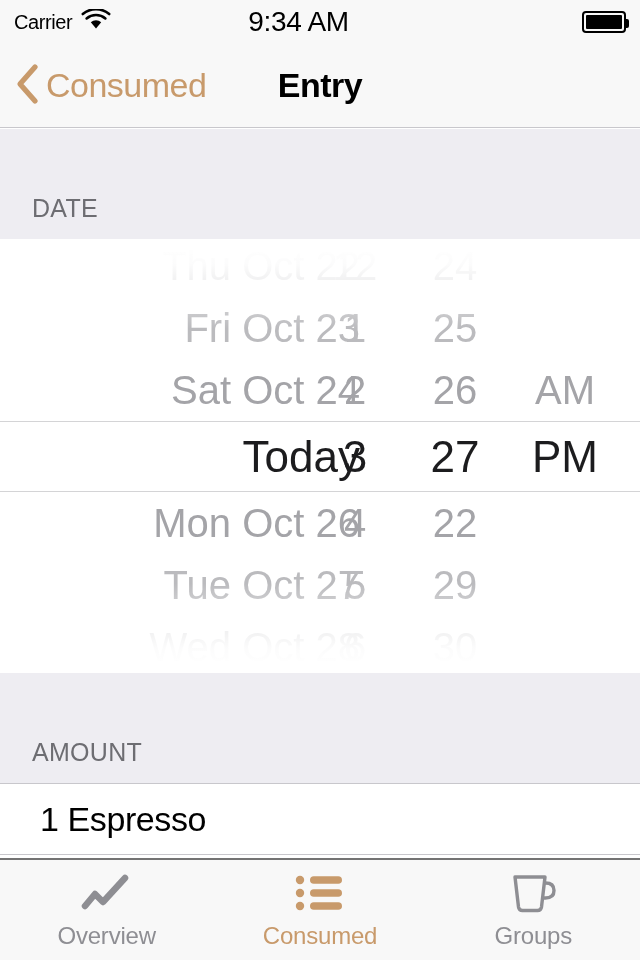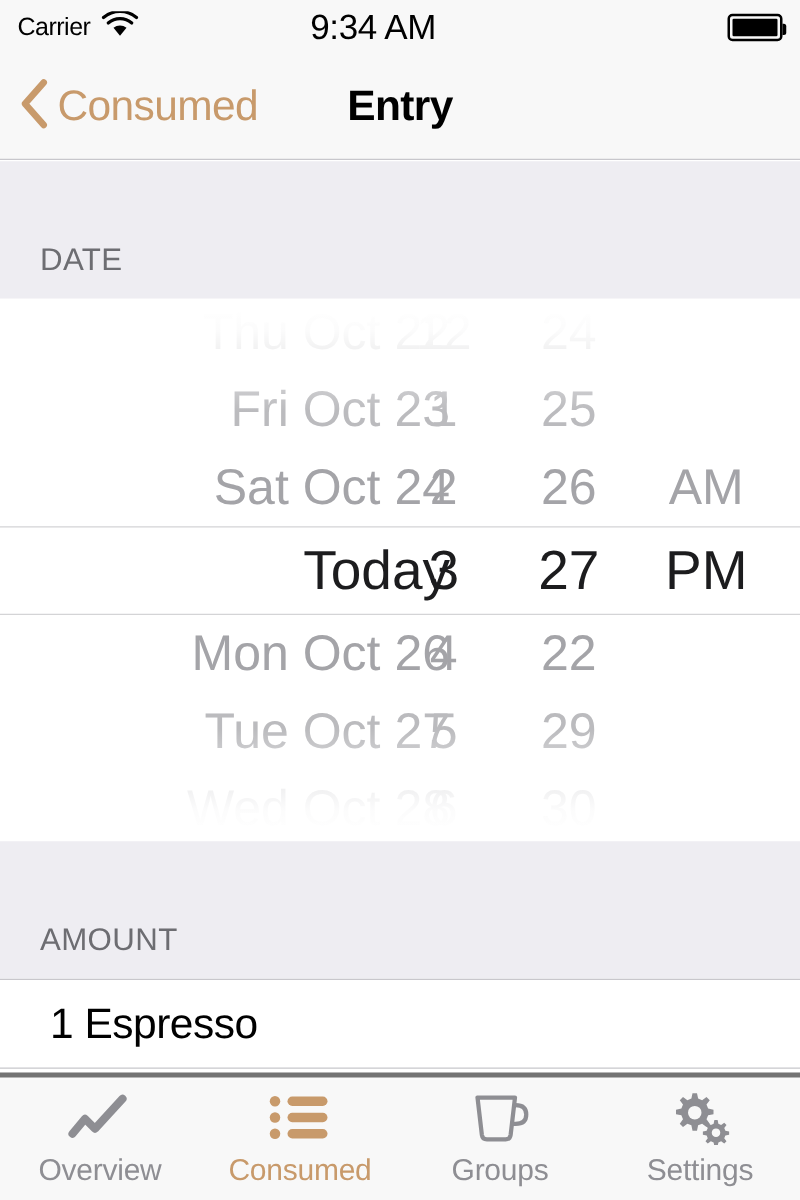--- a/index.html
+++ b/index.html
@@ -98,21 +98,21 @@
     display: flex; align-items: center; justify-content: space-between;
     padding: 0 40px;
   }
   .amount-name { font-size: 34px; color: #000; letter-spacing: -0.4px; }
   .amount-value { font-size: 34px; color: #8e8e93; letter-spacing: -0.4px; }
 
   
   .tab-bar {
     position: absolute; bottom: 0; left: 0; width: 640px; height: 102px;
     background: #f8f8f8;
-    border-top: 4px solid #737373;
+    border-top: 2px solid #737373;
     display: flex;
   }
   .tab {
     flex: 1; display: flex; flex-direction: column;
     align-items: center; justify-content: center; gap: 6px;
     cursor: pointer;
   }
   .tab-icon { height: 46px; display: flex; align-items: center; justify-content: center; }
   .tab-label { font-size: 24px; color: #8e8e93; letter-spacing: -0.2px; }
   .tab.active .tab-label { color: #c89a6b; }
@@ -244,28 +244,15 @@
     <div class="tab">
       <span class="tab-icon">
         <svg width="52" height="44" viewBox="0 0 52 44">
           <path d="M8 6 L38 6 L34.5 36 Q34 39.5 30.5 39.5 L15.5 39.5 Q12 39.5 11.5 36 Z" stroke="#8e8e93" stroke-width="3.4" fill="none" stroke-linejoin="round"></path>
           <path d="M38.5 12 Q47 12 47 19.5 Q47 27 38.5 27 L36.5 27" stroke="#8e8e93" stroke-width="3.4" fill="none" stroke-linecap="round"></path>
         </svg>
       </span>
       <span class="tab-label">Groups</span>
     </div>
 
-    <div class="tab">
-      <span class="tab-icon">
-        <svg width="52" height="44" viewBox="0 0 52 44">
-          <g fill="#8e8e93">
-            <path d="M20 2.5 l3.6 0 0.9 4.3 3.2 1.3 3.5-2.6 2.6 2.6 -2.6 3.5 1.3 3.2 4.3 0.9 0 3.6 -4.3 0.9 -1.3 3.2 2.6 3.5 -2.6 2.6 -3.5-2.6 -3.2 1.3 -0.9 4.3 -3.6 0 -0.9-4.3 -3.2-1.3 -3.5 2.6 -2.6-2.6 2.6-3.5 -1.3-3.2 -4.3-0.9 0-3.6 4.3-0.9 1.3-3.2 -2.6-3.5 2.6-2.6 3.5 2.6 3.2-1.3 z"></path>
-            <circle cx="21.8" cy="18.1" r="5.4" fill="#f8f8f8"></circle>
-            <path d="M37.5 24 l2.6 0 0.6 3.0 2.2 0.9 2.5-1.8 1.8 1.8 -1.8 2.5 0.9 2.2 3.0 0.6 0 2.6 -3.0 0.6 -0.9 2.2 1.8 2.5 -1.8 1.8 -2.5-1.8 -2.2 0.9 -0.6 3.0 -2.6 0 -0.6-3.0 -2.2-0.9 -2.5 1.8 -1.8-1.8 1.8-2.5 -0.9-2.2 -3.0-0.6 0-2.6 3.0-0.6 0.9-2.2 -1.8-2.5 1.8-1.8 2.5 1.8 2.2-0.9 z"></path>
-            <circle cx="38.8" cy="34.1" r="3.4" fill="#f8f8f8"></circle>
-          </g>
-        </svg>
-      </span>
-      <span class="tab-label">Settings</span>
-    </div>
 
   </div>
 </div>
 
 </body></html>

